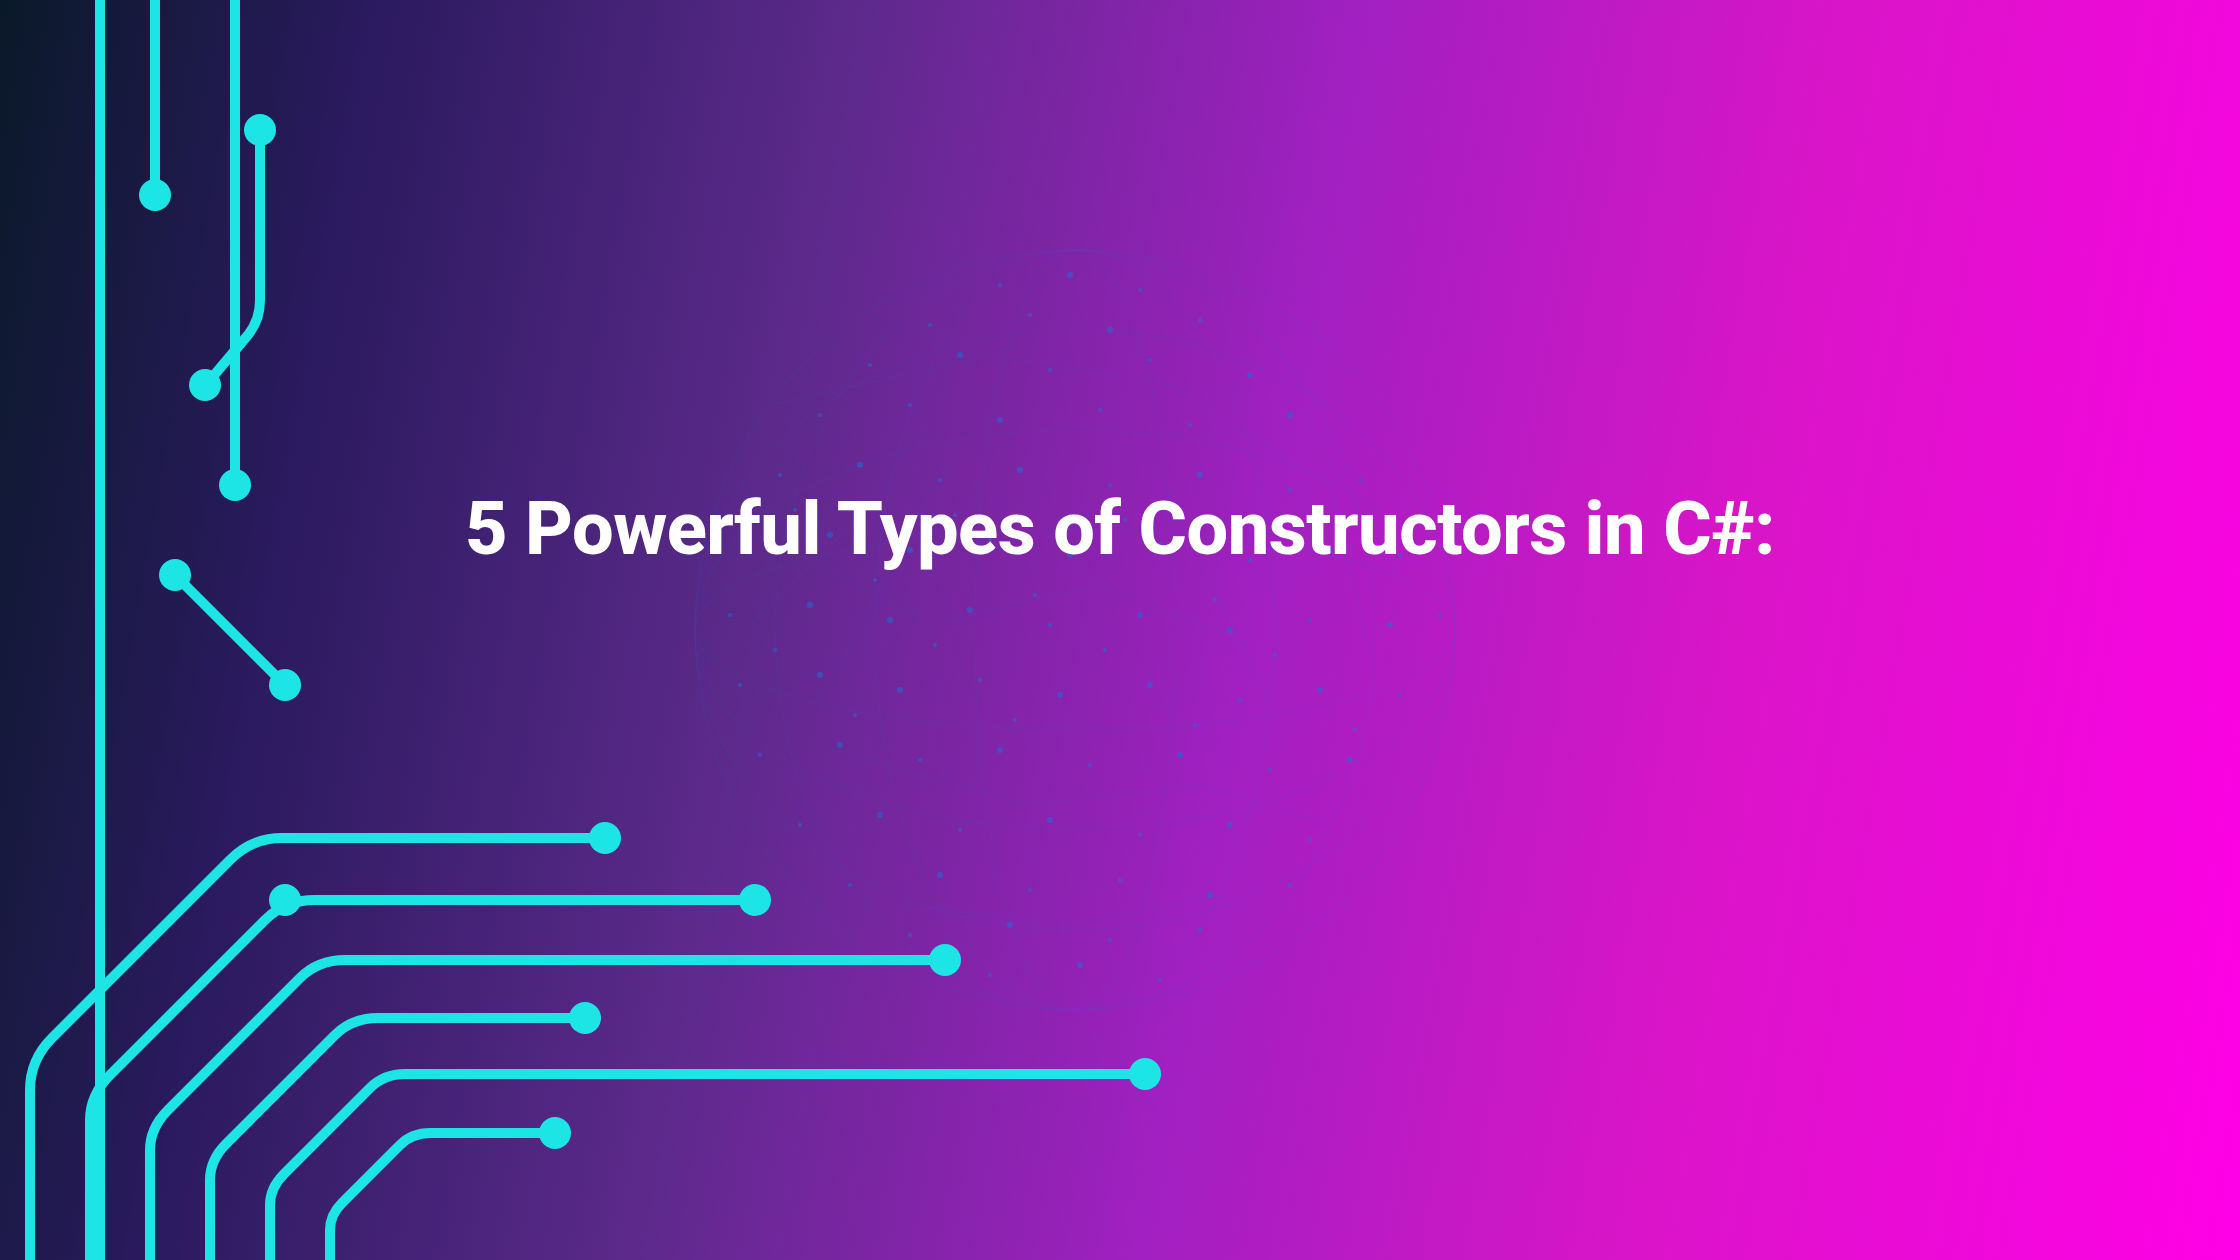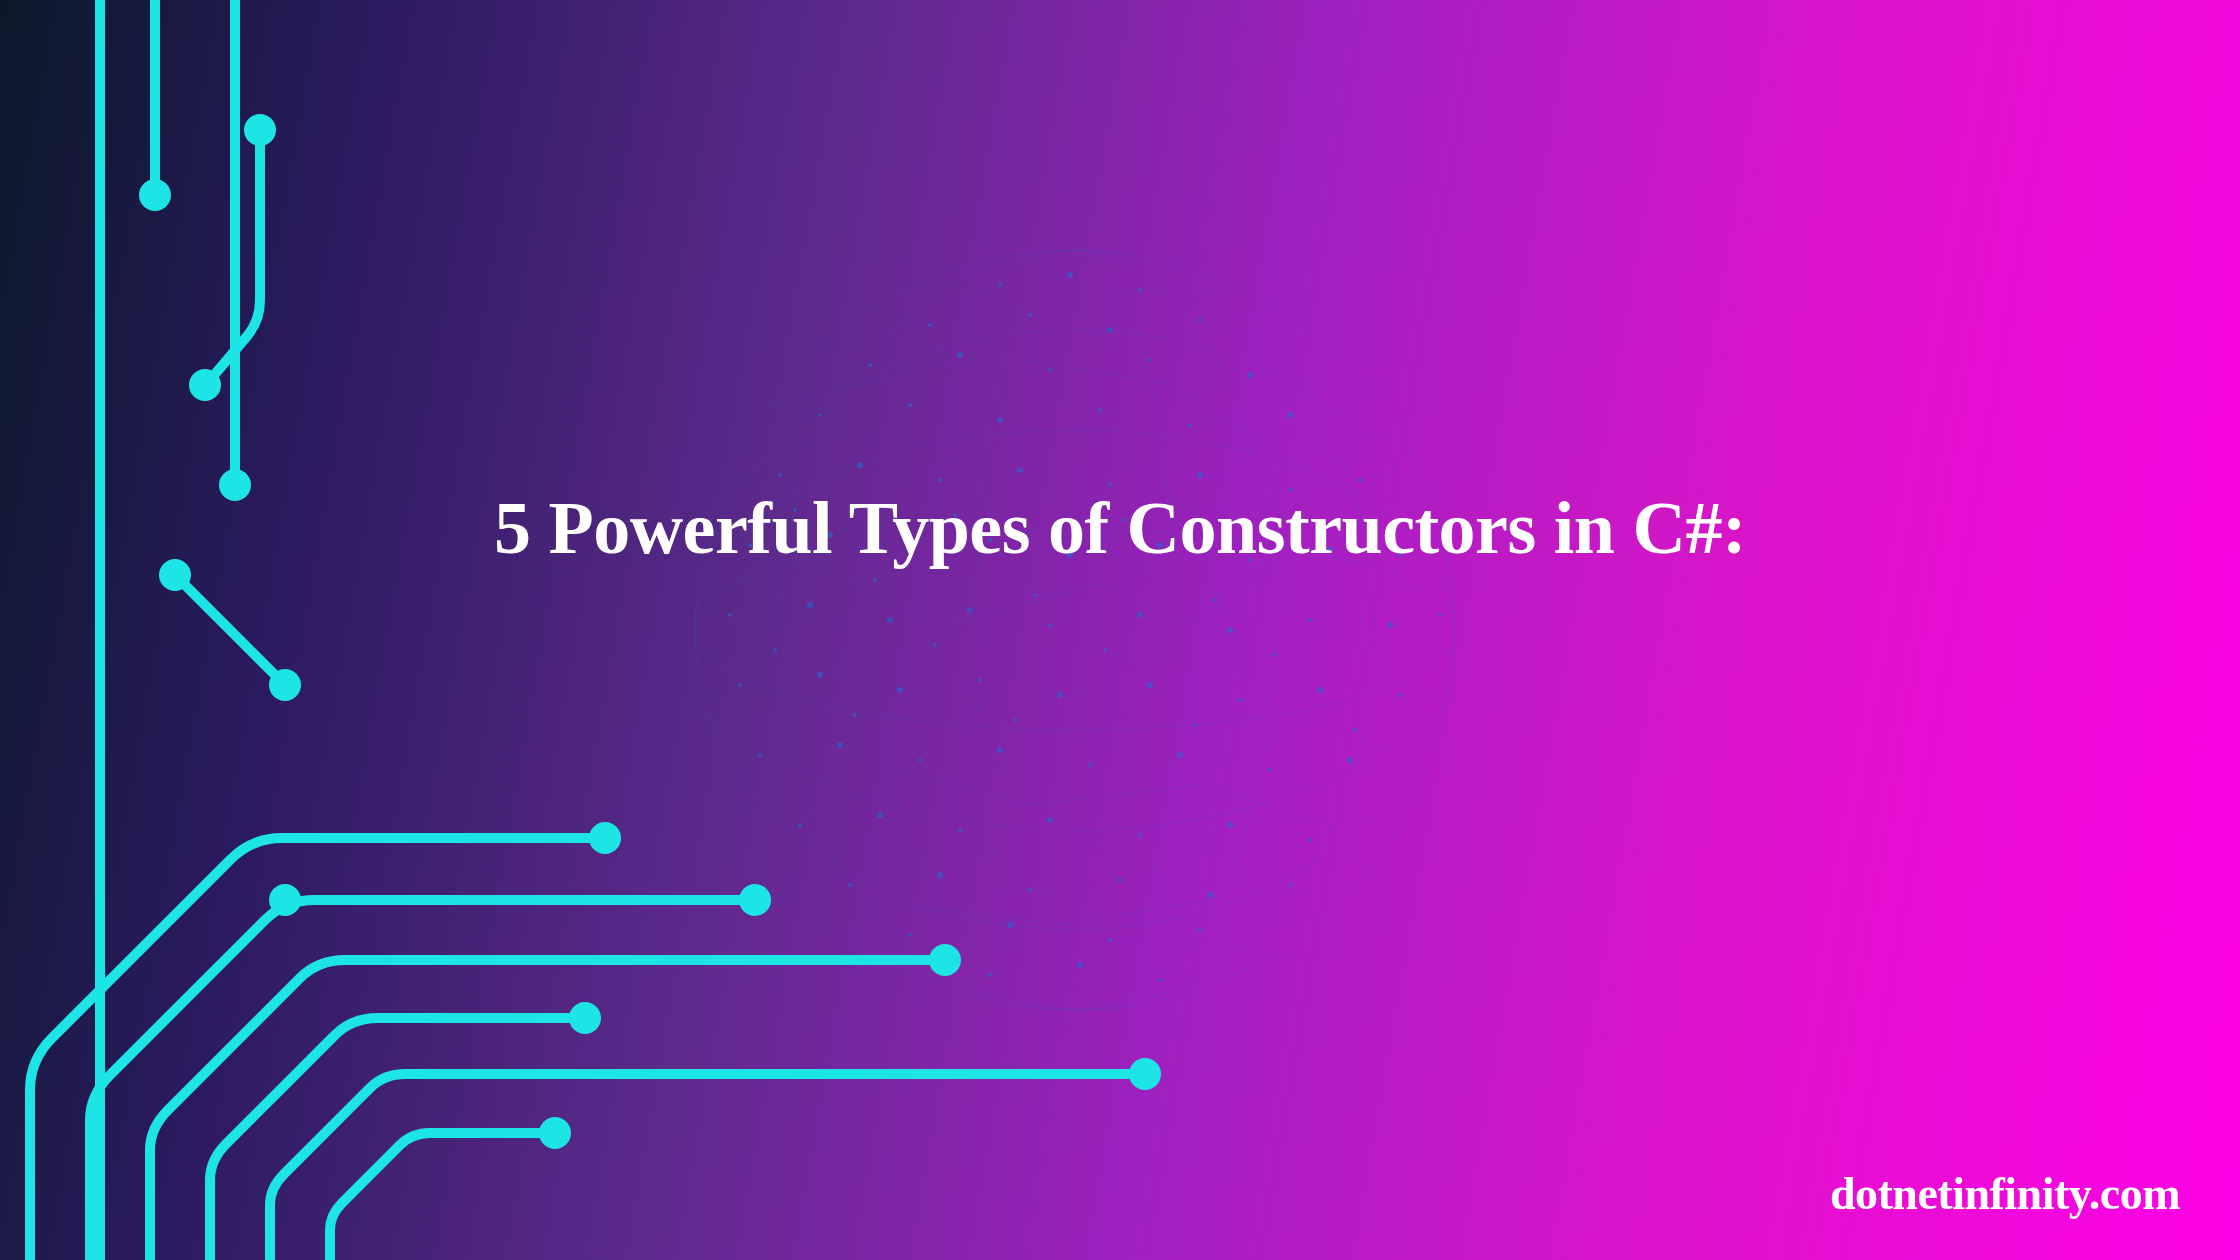--- a/index.html
+++ b/index.html
@@ -15,21 +15,20 @@
       font-family: -apple-system, BlinkMacSystemFont, 'Segoe UI', Roboto, Helvetica, Arial, sans-serif;
       position: relative;
     }
     
     .banner {
       width: 100%;
       height: 100%;
       background: linear-gradient(100deg, #0a1929 0%, #2a1a5e 15%, #5d2a8c 35%, #a020c0 55%, #d915c8 75%, #ff00e6 100%);
       position: relative;
       overflow: hidden;
-      font-family: Liberation Serif, serif;
     }
     
     .globe-container {
       position: absolute;
       top: 50%;
       left: 48%;
       transform: translate(-50%, -50%);
       width: 850px;
       height: 850px;
       opacity: 0.55;
@@ -292,15 +291,14 @@
       <circle cx="555" cy="573" r="16" class="circuit-node"></circle>
 
       <circle cx="285" cy="340" r="16" class="circuit-node"></circle>
     </svg>
   </div>
 
   <div class="title-container">
     <div class="title-line">5 Powerful Types of Constructors in C#:</div>
   </div>
 
-  <div class="watermark">dotnetinfinity.com</div>
 
 </div>
 
 </body></html>

